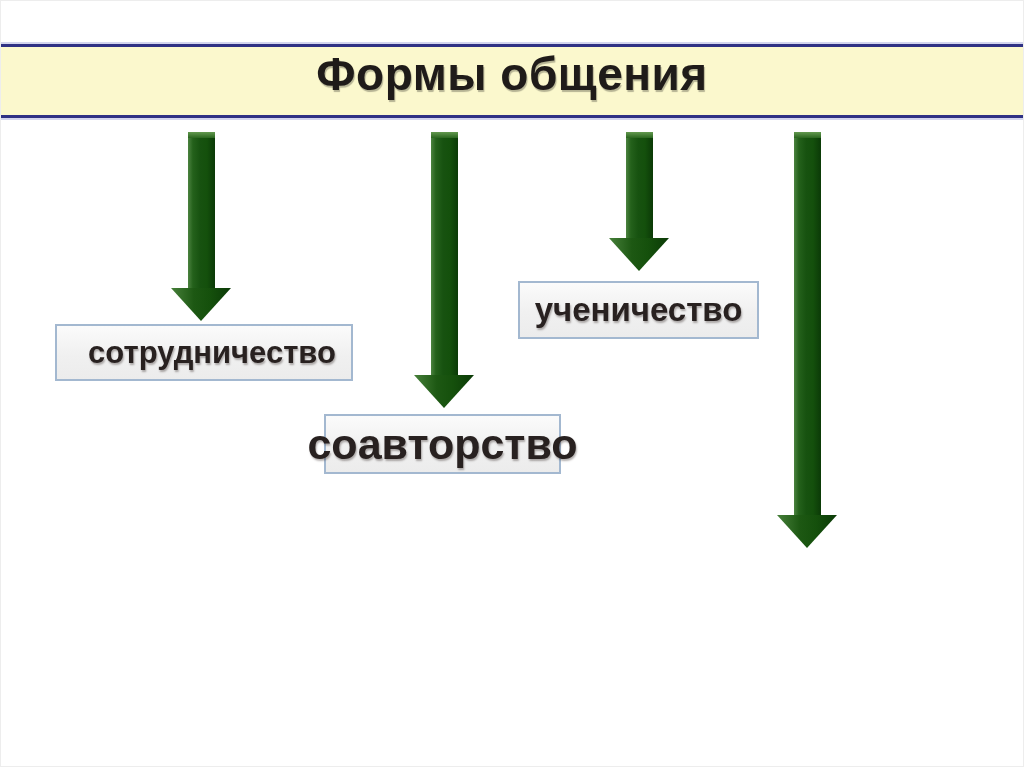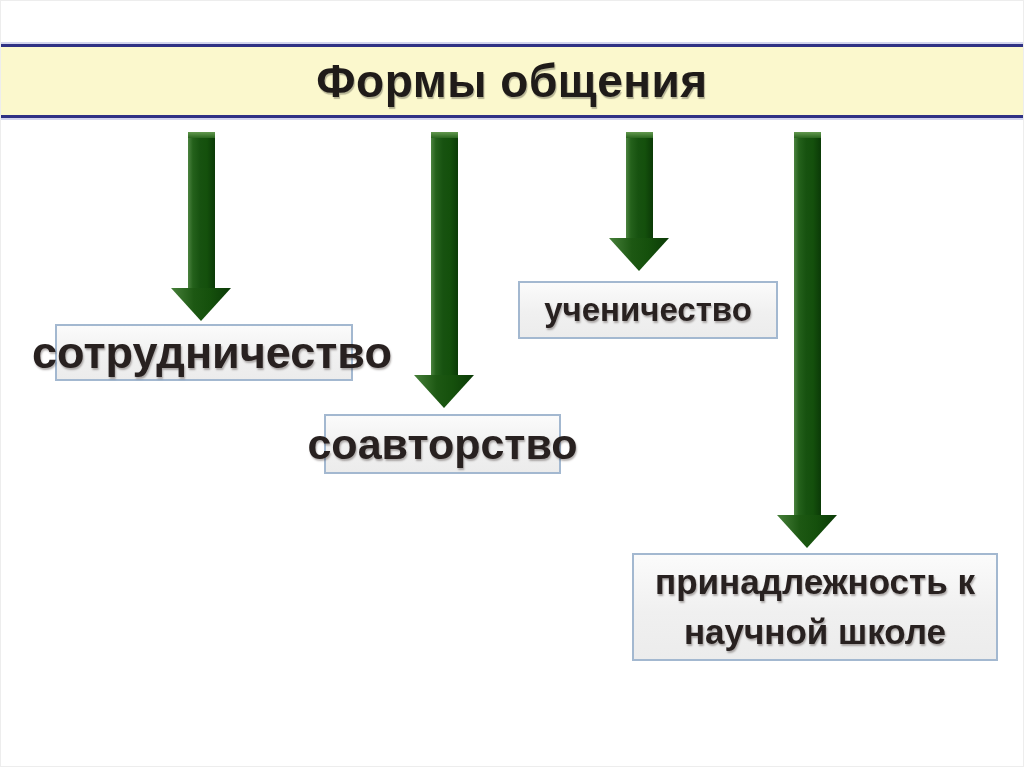--- a/index.html
+++ b/index.html
@@ -20,21 +20,20 @@
     left: 0;
     top: 43px;
     width: 100%;
     height: 74px;
     box-sizing: border-box;
     background: #FBF8CD;
     border-top: 3px solid #2F3184;
     border-bottom: 3px solid #2F3184;
     box-shadow: 0 -2px 0 #D3D5EE, 0 2px 0 #D3D5EE;
     display: flex;
-    align-items: center;
     justify-content: center;
   }
   .title-text {
     font-size: 46px;
     font-weight: bold;
     color: #1F1B19;
     letter-spacing: 0.5px;
     text-shadow: 1px 2px 1px rgba(0,0,0,0.28);
   }
 
@@ -82,23 +81,23 @@
     border: 2px solid #A3B8D0;
     background: linear-gradient(180deg, #FBFBFB 0%, #F0F0F0 55%, #ECECEC 100%);
     display: flex;
     align-items: center;
     justify-content: center;
     text-align: center;
     font-weight: bold;
     color: #282120;
     text-shadow: 1px 2px 2px rgba(40, 30, 25, 0.35);
   }
-  .box-1 { left: 54px;  top: 323px; width: 298px; height: 57px;  font-size: 45px; padding-left: 16px; }
+  .box-1 { left: 54px;  top: 323px; width: 298px; height: 57px;  font-size: 31px; padding-left: 16px; }
   .box-2 { left: 323px; top: 413px; width: 237px; height: 60px;  font-size: 43px; }
-  .box-3 { left: 517px; top: 280px; width: 260px; height: 58px;  font-size: 33px; }
+  .box-3 { left: 517px; top: 280px; width: 241px; height: 58px;  font-size: 33px; }
   .box-4 { left: 631px; top: 552px; width: 366px; height: 108px; font-size: 35px;
            line-height: 1.42; padding: 0 12px; }
 </style>
 </head>
 <body>
 
 <div class="slide">
 
   <div class="title-band">
     <span class="title-text">Формы общения</span>
@@ -120,15 +119,14 @@
     <div class="shaft"></div>
     <div class="head"></div>
   </div>
 
   <div class="label-box box-1">сотрудничество</div>
 
   <div class="label-box box-2">соавторство</div>
 
   <div class="label-box box-3">ученичество</div>
 
-  <div class="label-box box-4">принадлежность к научной школе</div>
 
 </div>
 
 </body></html>

